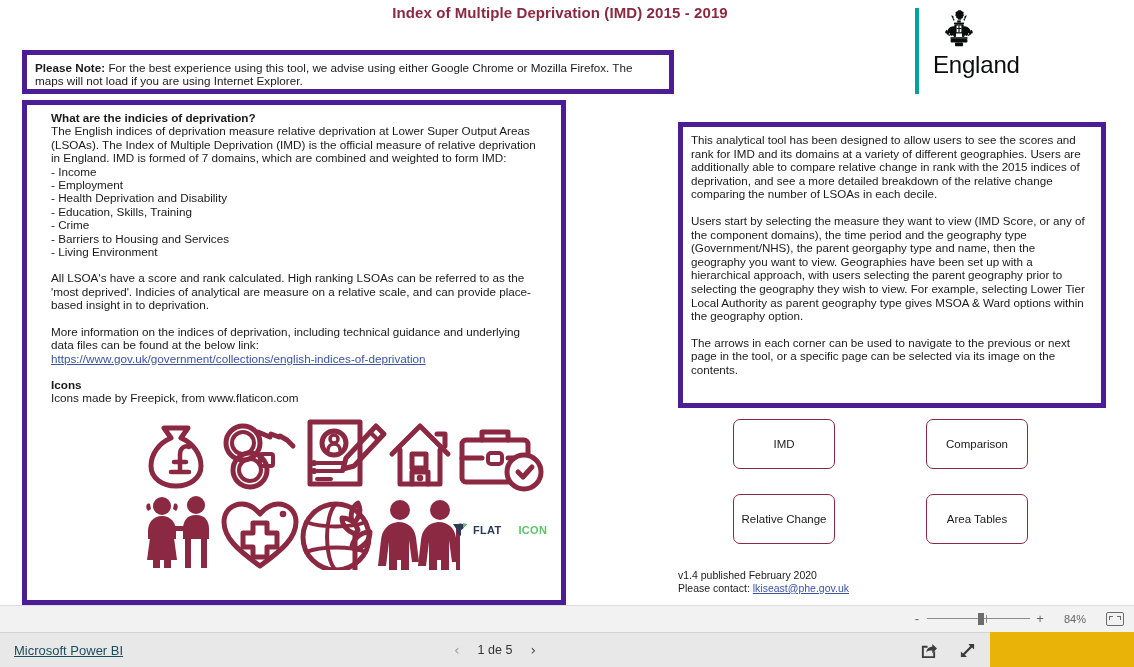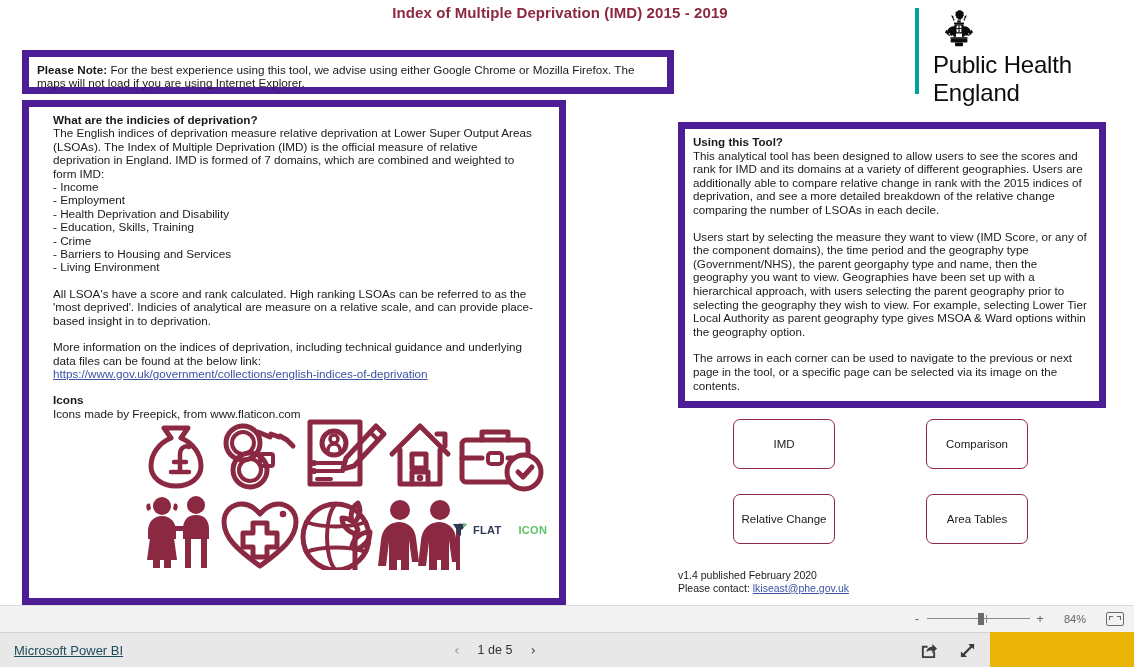--- a/index.html
+++ b/index.html
@@ -59,21 +59,21 @@
     color: #0b0c0c;
     font-family: "Liberation Sans", sans-serif;
     letter-spacing: -0.2px;
     margin-top: 3px;
     white-space: nowrap;
   }
 
   
   .tbox {
     position: absolute;
-    border: 7px solid #4c1d95;
+    border: 5px solid #4c1d95;
     background: #ffffff;
     padding: 5px 7px;
   }
   .tbox p, .tbox div.ln {
     margin: 0;
     font-size: 11.7px;
     line-height: 13.4px;
     color: #1a1a1a;
   }
   .bold { font-weight: bold; }
@@ -256,21 +256,20 @@
             <path d="M31.4 17.3c2.6.2 4.6 1.6 5.6 3.2.9 1.5.9 3-.2 3.6-.6.3-1.3.2-1.9-.2.5.9.3 2-.5 2.5-.8.5-1.9.2-2.6-.5.1 1-.5 1.9-1.4 2-.5.1-1-.1-1.4-.5v-9.5c.8-.4 1.6-.6 2.4-.6z"></path>
             <path d="M13.8 20.8c-.8.5-1.4 1.3-1.6 2.2-.1.5.1 1 .5 1.2.3.1.6.1.9 0-.2.5 0 1.1.4 1.4.4.2.9.2 1.3-.1-.1.5.1 1.1.6 1.3.4.2.9.1 1.2-.2"></path>
             <path d="M38.2 20.8c.8.5 1.4 1.3 1.6 2.2.1.5-.1 1-.5 1.2-.3.1-.6.1-.9 0 .2.5 0 1.1-.4 1.4-.4.2-.9.2-1.3-.1.1.5-.1 1.1-.6 1.3-.4.2-.9.1-1.2-.2"></path>
             <path d="M17.5 28.2h17v1.6h-17z"></path>
             <path d="M18.8 29.8h14.4c.7 0 1.2.5 1.2 1.2v1.4c0 .6-.5 1.2-1.2 1.2H18.8c-.7 0-1.2-.6-1.2-1.2V31c0-.7.5-1.2 1.2-1.2z"></path>
             <path d="M23 33.6h6c.5 0 1 .5 1 1v1.6c0 .6-.5 1-1 1h-6c-.5 0-1-.4-1-1v-1.6c0-.5.5-1 1-1z"></path>
             <path d="M18.2 6.5c.9-.3 1.7.1 2.1.7.5.7.4 1.6-.2 2.2.7 0 1.3.5 1.4 1.2.1.6-.2 1.2-.8 1.5"></path>
             <path d="M33.8 6.5c-.9-.3-1.7.1-2.1.7-.5.7-.4 1.6.2 2.2-.7 0-1.3.5-1.4 1.2-.1.6.2 1.2.8 1.5"></path>
           </g>
         </svg>
-        <div class="phe-name">Public Health</div>
         <div class="phe-name">England</div>
       </div>
     </div>
 
     <div class="tbox" id="note-box">
       <p><span class="bold">Please Note:</span><span> For the best experience using this tool, we advise using either Google Chrome or Mozilla Firefox. The maps will not load if you are using Internet Explorer.</span></p>
     </div>
 
     <div class="tbox" id="indices-box">
       <div class="ln bold">What are the indicies of deprivation?</div>
@@ -381,21 +380,20 @@
     <div class="flaticon-wrap">
       <svg width="17" height="16" viewBox="0 0 17 16">
         <path d="M1 2 h14 l-6 6 v6 l-4-3 v-3z" fill="#2b3a55"></path>
         <path d="M11 1 l4 1 -4 4z" fill="#5dc26a"></path>
       </svg>
       <span class="flaticon-txt-a" style="margin-left:4px">FLAT</span>
       <span class="flaticon-txt-b">ICON</span>
     </div>
 
     <div class="tbox" id="tool-box">
-      <div class="ln bold">Using this Tool?</div>
       <div class="ln">This analytical tool has been designed to allow users to see the scores and rank for IMD and its domains at a variety of different geographies. Users are additionally able to compare relative change in rank  with the 2015 indices of deprivation, and see a more detailed breakdown of the relative change comparing the number of LSOAs in each decile.</div>
       <div class="spacer"></div>
       <div class="ln">Users start by selecting the measure they want to view (IMD Score, or any of the component domains), the time period and the geography type (Government/NHS), the parent georgaphy type and name, then the geography you want to view. Geographies have been set up with a hierarchical approach, with users selecting the parent geography prior to selecting the geography they wish to view. For example, selecting Lower Tier Local Authority as parent geography type gives MSOA &amp; Ward options within the geography option.</div>
       <div class="spacer"></div>
       <div class="ln">The arrows in each corner can be used to navigate to the previous or next page in the tool, or a specific page can be selected via its image on the contents.</div>
     </div>
 
     <div class="navbtn" id="btn-imd">
       <span>IMD</span>
     </div>

